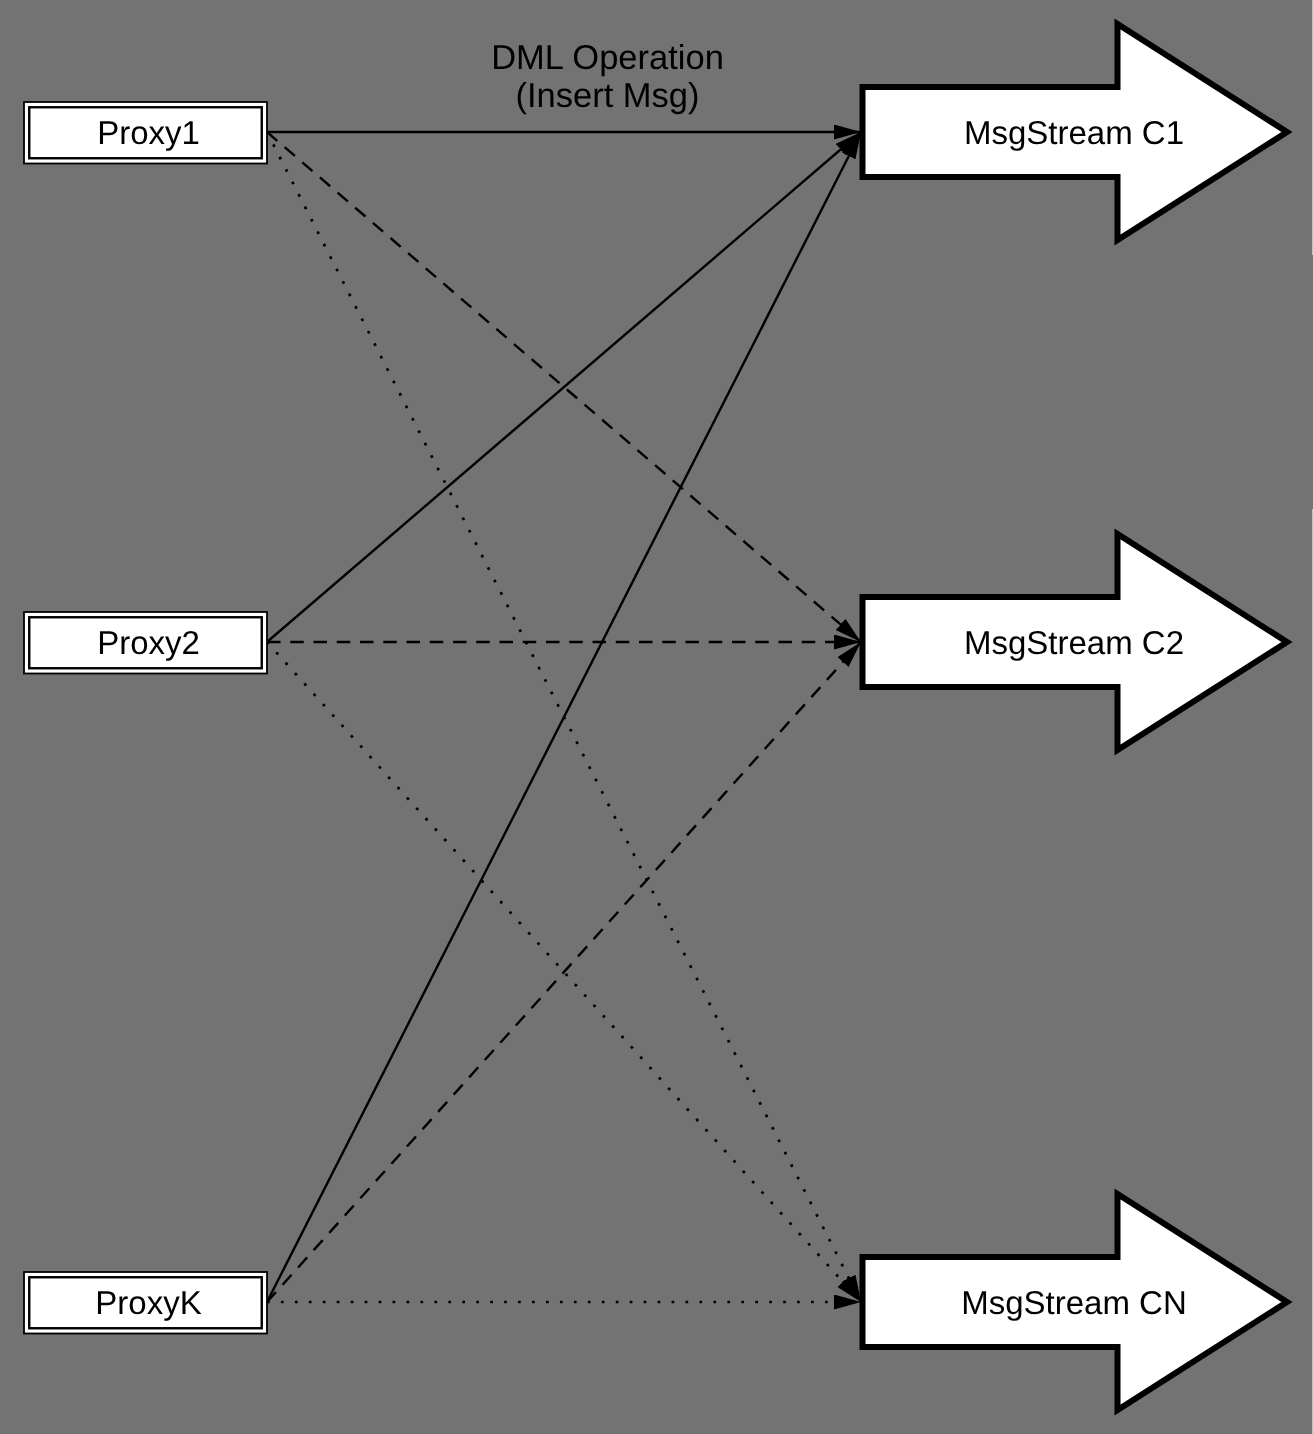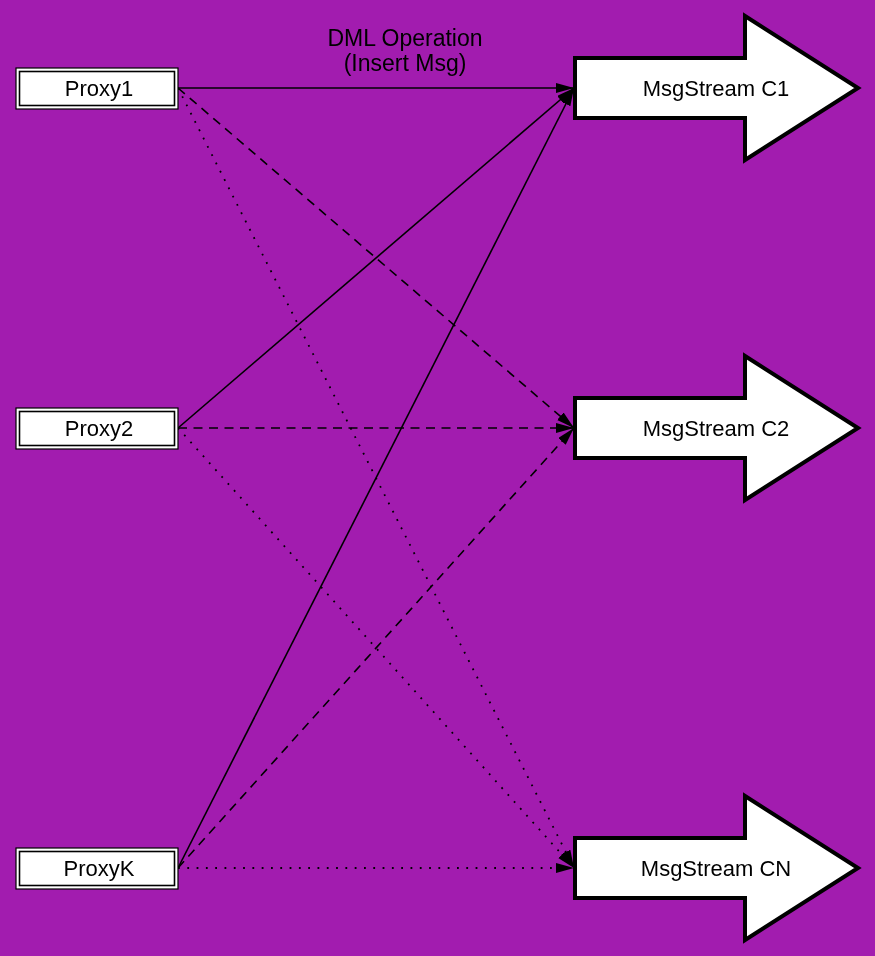--- a/index.html
+++ b/index.html
@@ -3,21 +3,21 @@
 <meta charset="utf-8">
 <style>
   html, body {
     margin: 0;
     padding: 0;
     background: #ffffff;
   }
   .canvas-wrap {
     width: 875px;
     height: 956px;
-    background: #a21caf;
+    background: #737373;
     position: relative;
     font-family: "Liberation Sans", sans-serif;
   }
   svg { display: block; }
   .edge {
     stroke: #000000;
     fill: none;
   }
   .edge.solid  { stroke-width: 1.6; }
   .edge.dashed { stroke-width: 1.6; stroke-dasharray: 9 6.5; }

